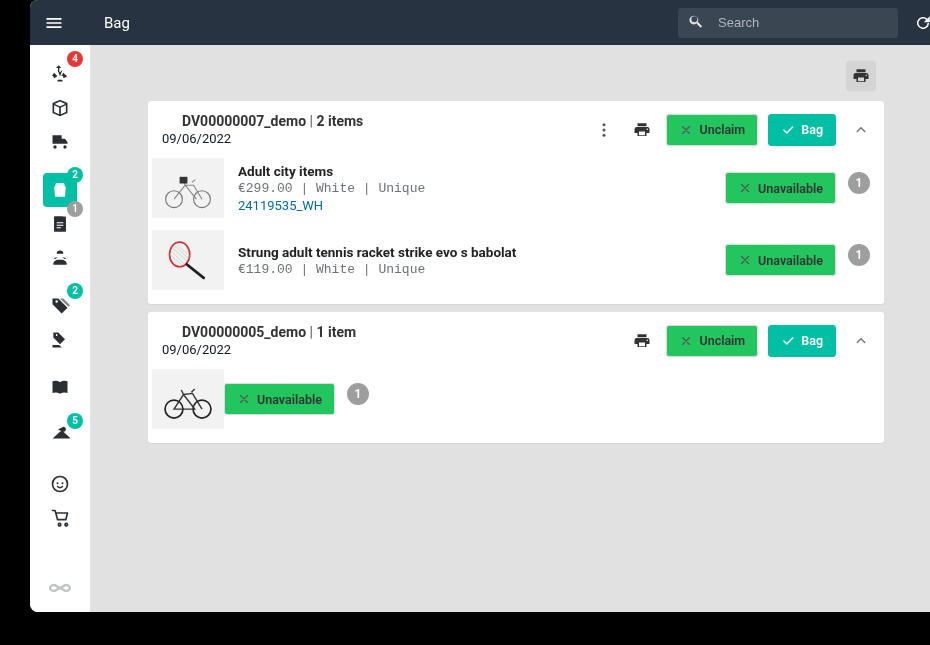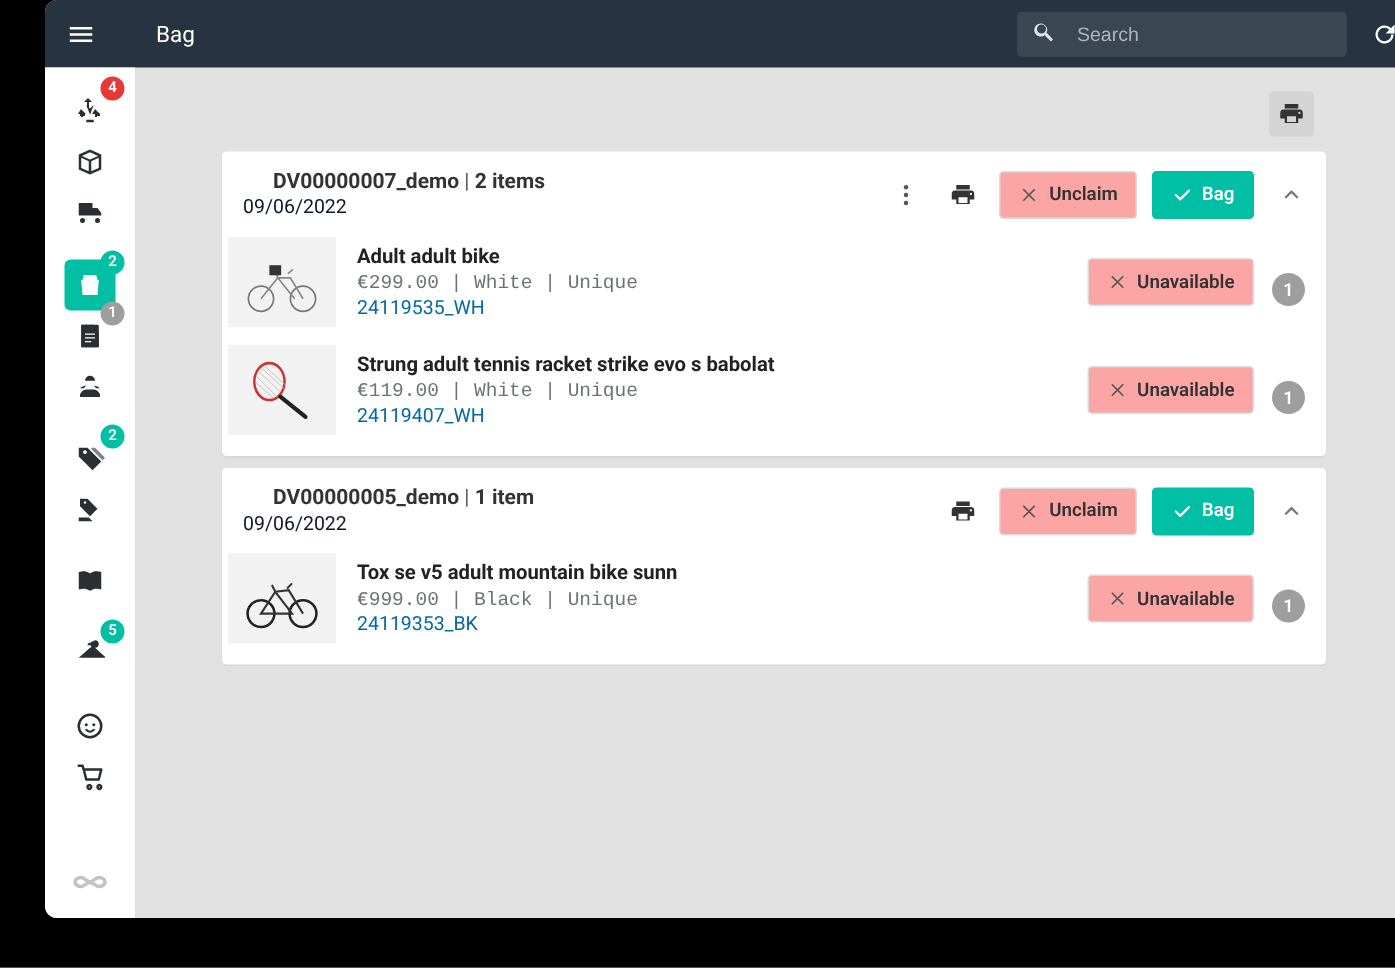--- a/index.html
+++ b/index.html
@@ -145,21 +145,21 @@
   .order-date { font-size:13px; color:#0f172a; margin-top:2px;}
   .order-head-actions { display:flex; align-items:center; gap:10px; }
   .iconbtn { width:28px; height:28px; display:flex; align-items:center; justify-content:center; cursor:pointer; }
   .iconbtn svg{ fill:#333; width:18px; height:18px;}
   .dots svg{ fill:#555; width:18px; height:18px;}
   .btn {
     display:inline-flex; align-items:center; gap:6px;
     height:32px; padding:0 12px;
     font-size:12.5px; font-weight:600;
     border-radius:3px; cursor:pointer;
-    border:1px solid #d9dcdf; background:#fca5a5; color:#333;
+    border:1px solid #d9dcdf; background:#22c55e; color:#333;
   }
   .btn svg{ width:14px; height:14px; fill:#555;}
   .btn.primary { background:#00bfa5; border-color:#00bfa5; color:#fff;}
   .btn.primary svg{ fill:#fff;}
   .expand-caret { width:18px; height:18px; display:flex; align-items:center; justify-content:center; cursor:pointer; margin-left:6px;}
   .expand-caret svg{ fill:#777; width:18px; height:18px;}
 
   .line-item {
     display:flex;
     align-items:center;
@@ -169,21 +169,21 @@
     width:72px; height:60px;
     background:#f2f2f2;
     margin-left:4px;
     display:flex; align-items:center; justify-content:center;
   }
   .thumb svg { width:56px; height:46px; }
   .li-info { flex:1; margin-left:14px; }
   .li-name { font-size:13.5px; font-weight:700; color:#222; }
   .li-meta { font-size:13px; color:#6e7276; margin-top:2px;font-family:Liberation Mono, monospace;}
   .li-sku { font-size:13px; color:#0369a1; margin-top:2px;}
-  .li-actions { display:flex; align-items:flex-end; gap:12px; }
+  .li-actions { display:flex; align-items:flex-start; gap:12px; }
   .qty-circle { width:22px; height:22px; border-radius:11px; background:#9e9e9e; color:#fff; font-size:12px; font-weight:600; display:flex; align-items:center; justify-content:center;}
   .order-card .line-item + .line-item { border-top: 0; }
   .card-pad-bottom { height:8px; }
 </style>
 </head>
 <body>
 
 <div class="app">
   <div class="window">
     <div class="topbar">
@@ -349,21 +349,21 @@
                 <div class="thumb">
                   <svg viewBox="0 0 100 80">
                     <circle cx="25" cy="60" r="15" fill="none" stroke="#777" stroke-width="2"></circle>
                     <circle cx="75" cy="60" r="15" fill="none" stroke="#777" stroke-width="2"></circle>
                     <path d="M25 60 L45 35 L65 60 M45 35 L60 35 L75 60 M45 35 L42 28" stroke="#888" stroke-width="2" fill="none"></path>
                     <rect x="35" y="20" width="14" height="12" fill="#333"></rect>
                     <path d="M57 30 L63 25" stroke="#888" stroke-width="2"></path>
                   </svg>
                 </div>
                 <div class="li-info">
-                  <div class="li-name">Adult adult bike</div>
+                  <div class="li-name">Adult city items</div>
                   <div class="li-meta">€299.00 | White | Unique</div>
                   <div class="li-sku">24119535_WH</div>
                 </div>
                 <div class="li-actions">
                   <div class="btn">
                     <svg viewBox="0 0 24 24">
                       <path d="M18 6 6 18M6 6l12 12" stroke="#555" stroke-width="2" fill="none" stroke-linecap="round"></path>
                     </svg>
                     <span>Unavailable</span>
                   </div>
@@ -374,21 +374,20 @@
                 <div class="thumb">
                   <svg viewBox="0 0 100 80">
                     <ellipse cx="35" cy="30" rx="18" ry="22" fill="none" stroke="#c33" stroke-width="3"></ellipse>
                     <path d="M22 18 L48 42 M26 14 L52 38 M30 12 L54 34 M20 24 L44 48 M18 30 L40 50" stroke="#bbb" stroke-width="1"></path>
                     <path d="M48 48 L78 72" stroke="#222" stroke-width="5" stroke-linecap="round"></path>
                   </svg>
                 </div>
                 <div class="li-info">
                   <div class="li-name">Strung adult tennis racket strike evo s babolat</div>
                   <div class="li-meta">€119.00 | White | Unique</div>
-                  <div class="li-sku">24119407_WH</div>
                 </div>
                 <div class="li-actions">
                   <div class="btn">
                     <svg viewBox="0 0 24 24">
                       <path d="M18 6 6 18M6 6l12 12" stroke="#555" stroke-width="2" fill="none" stroke-linecap="round"></path>
                     </svg>
                     <span>Unavailable</span>
                   </div>
                   <div class="qty-circle">1</div>
                 </div>
@@ -427,25 +426,20 @@
                 </div>
               </div>
               <div class="line-item">
                 <div class="thumb">
                   <svg viewBox="0 0 100 80">
                     <circle cx="25" cy="58" r="16" fill="none" stroke="#222" stroke-width="3"></circle>
                     <circle cx="75" cy="58" r="16" fill="none" stroke="#222" stroke-width="3"></circle>
                     <path d="M25 58 L42 32 L62 58 Z M42 32 L58 30 L75 58 M42 32 L38 24 M56 28 L62 22" stroke="#333" stroke-width="2.5" fill="none"></path>
                   </svg>
                 </div>
-                <div class="li-info">
-                  <div class="li-name">Tox se v5 adult mountain bike sunn</div>
-                  <div class="li-meta">€999.00 | Black | Unique</div>
-                  <div class="li-sku">24119353_BK</div>
-                </div>
                 <div class="li-actions">
                   <div class="btn">
                     <svg viewBox="0 0 24 24">
                       <path d="M18 6 6 18M6 6l12 12" stroke="#555" stroke-width="2" fill="none" stroke-linecap="round"></path>
                     </svg>
                     <span>Unavailable</span>
                   </div>
                   <div class="qty-circle">1</div>
                 </div>
               </div>

